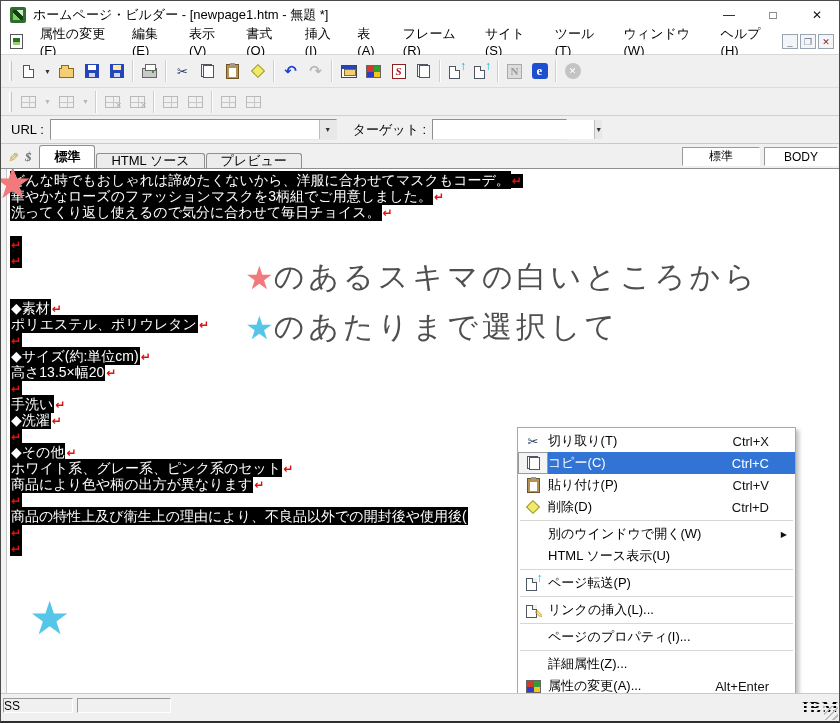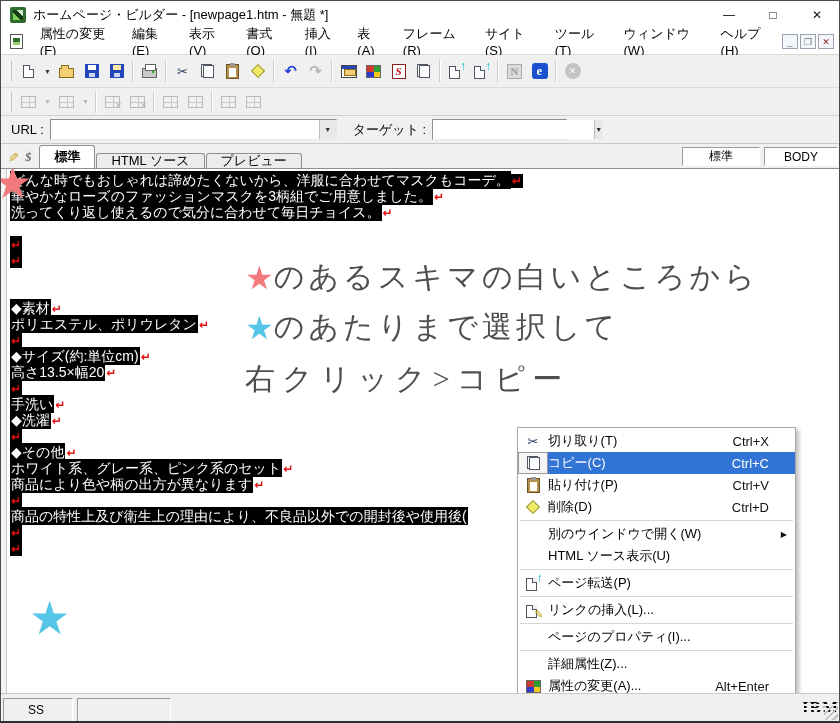--- a/index.html
+++ b/index.html
@@ -126,22 +126,22 @@
   .cm-ic{width:30px;display:flex;align-items:center;justify-content:center;flex:none}
   .cm-label{flex:1}
   .cm-short{padding-right:26px;color:#111}
   .cm-arrow{position:absolute;right:8px;font-size:8px;color:#111}
   .cm-item.hl{background:#3273d6;color:#fff}
   .cm-item.hl .cm-short{color:#fff}
   .cm-item.hl .cm-ic{background:#f4f4f4;border:1px solid #9a9a9a;height:22px}
   .cm-sep{height:1px;background:#d6d6d6;margin:2px 2px}
   
   .statusbar{bottom:0;height:28px;background:#f0f0f0;border-top:1px solid #c9c9c9}
-  .scell{position:absolute;top:4px;height:24px;border:1px solid;border-color:#9a9a9a #fff #fff #9a9a9a;
-         background:#f0f0f0;font-size:12px;display:flex;align-items:center;padding:0 24px}
+  .scell{position:absolute;top:4px;height:15px;border:1px solid;border-color:#9a9a9a #fff #fff #9a9a9a;
+         background:#f0f0f0;font-size:12px;display:flex;align-items:center;padding:0 0}
   .sc1{left:2px;width:70px}
   .sc2{left:76px;width:94px}
   .sc3{left:172px;width:478px}
   .ibm{position:absolute;right:0;top:4px;font:900 17px "Liberation Serif",serif;letter-spacing:1px}
   .ibm::after{content:"";position:absolute;inset:0;background:repeating-linear-gradient(
        to bottom,rgba(240,240,240,0) 0 2px,#f0f0f0 2px 4px)}
   .grip{position:absolute;right:1px;bottom:1px;width:14px;height:14px;
         background:repeating-linear-gradient(135deg,#bdbdbd 0 2px,transparent 2px 5px)}
 </style>
 </head>
@@ -341,21 +341,20 @@
     </span>
   </div>
 
   <div class="row content">
     <div class="rail"></div>
     <span class="star pink-top">★</span>
     <span class="star blue-bottom">★</span>
 
     <div class="anno l1"><span class="istar pk">★</span><span>のあるスキマの白いところから</span></div>
     <div class="anno l2"><span class="istar bl">★</span><span>のあたりまで選択して</span></div>
-    <div class="anno l3"><span>右クリック&gt;コピー</span></div>
 
     <div class="textflow">
       <div class="eline"><span class="seltxt">どんな時でもおしゃれは諦めたくないから、洋服に合わせてマスクもコーデ。</span><span class="ret retb">↵</span></div>
       <div class="eline"><span class="seltxt">華やかなローズのファッションマスクを3柄組でご用意しました。</span><span class="ret retw">↵</span></div>
       <div class="eline"><span class="seltxt">洗ってくり返し使えるので気分に合わせて毎日チョイス。</span><span class="ret retw">↵</span></div>
       <div class="eline"></div>
       <div class="eline"><span class="selblock"><span class="ret retb">↵</span></span></div>
       <div class="eline"><span class="selblock"><span class="ret retb">↵</span></span></div>
       <div class="eline"></div>
       <div class="eline"></div>

